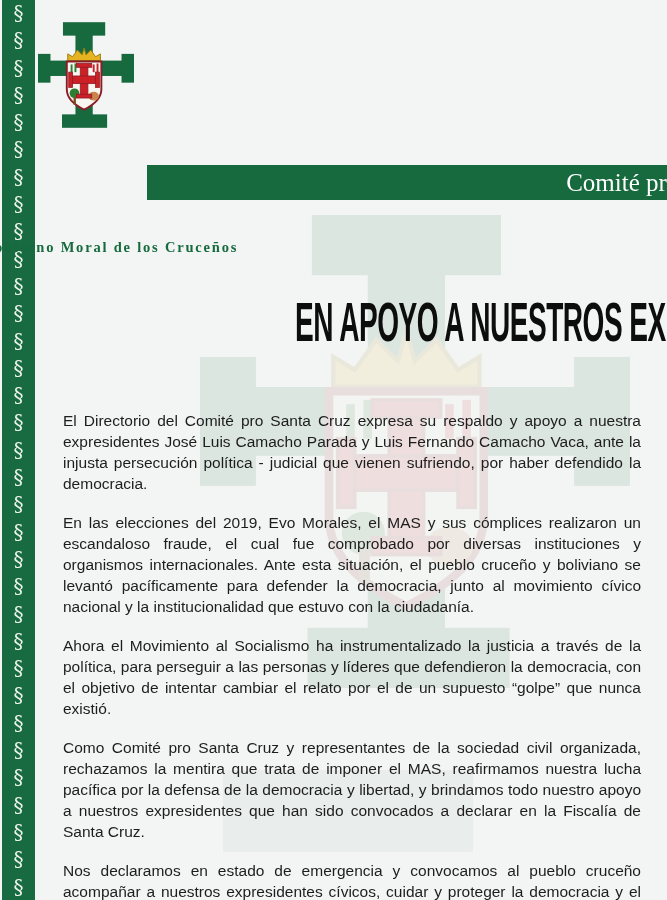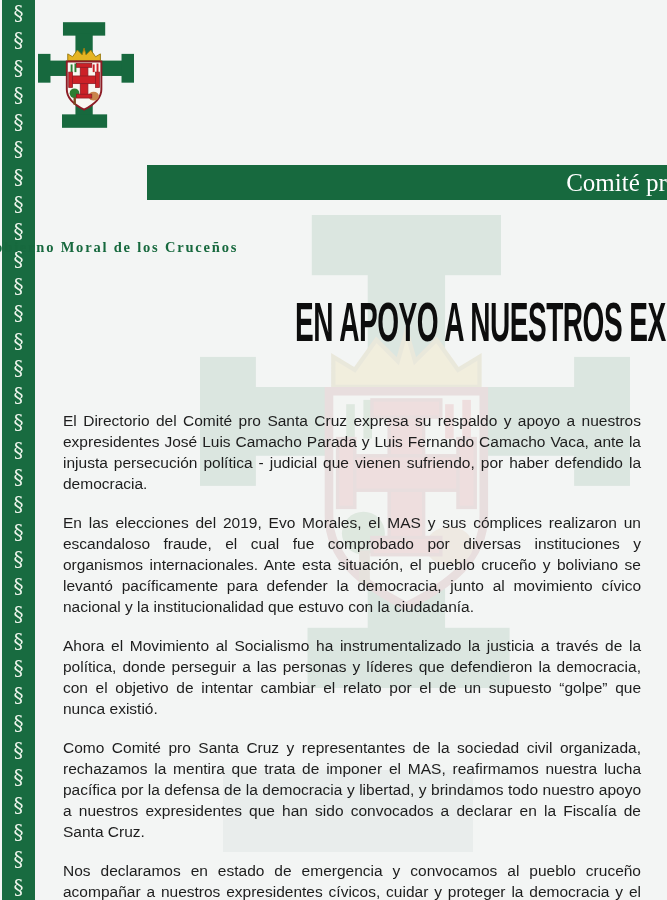--- a/index.html
+++ b/index.html
@@ -124,21 +124,21 @@
     <span class="banner-title">Comité pro Santa Cruz</span>
   </div>
 
   <div class="subtitle z">Gobierno Moral de los Cruceños</div>
 
   <div class="headline z">
     <span>EN APOYO A NUESTROS EXPRESIDENTES</span>
   </div>
 
   <div class="content z">
-    <p>El Directorio del Comité pro Santa Cruz expresa su respaldo y apoyo a nuestros expresidentes José Luis Camacho Parada y Luis Fernando Camacho Vaca, ante la injusta persecución política - judicial que vienen sufriendo, por haber defendido la democracia.</p>
+    <p>El Directorio del Comité pro Santa Cruz expresa su respaldo y apoyo a nuestra expresidentes José Luis Camacho Parada y Luis Fernando Camacho Vaca, ante la injusta persecución política - judicial que vienen sufriendo, por haber defendido la democracia.</p>
     <p>En las elecciones del 2019, Evo Morales, el MAS y sus cómplices realizaron un escandaloso fraude, el cual fue comprobado por diversas instituciones y organismos internacionales. Ante esta situación, el pueblo cruceño y boliviano se levantó pacíficamente para defender la democracia, junto al movimiento cívico nacional y la institucionalidad que estuvo con la ciudadanía.</p>
-    <p>Ahora el Movimiento al Socialismo ha instrumentalizado la justicia a través de la política, donde perseguir a las personas y líderes que defendieron la democracia, con el objetivo de intentar cambiar el relato por el de un supuesto “golpe” que nunca existió.</p>
+    <p>Ahora el Movimiento al Socialismo ha instrumentalizado la justicia a través de la política, para perseguir a las personas y líderes que defendieron la democracia, con el objetivo de intentar cambiar el relato por el de un supuesto “golpe” que nunca existió.</p>
     <p>Como Comité pro Santa Cruz y representantes de la sociedad civil organizada, rechazamos la mentira que trata de imponer el MAS, reafirmamos nuestra lucha pacífica por la defensa de la democracia y libertad, y brindamos todo nuestro apoyo a nuestros expresidentes que han sido convocados a declarar en la Fiscalía de Santa Cruz.</p>
     <p>Nos declaramos en estado de emergencia y convocamos al pueblo cruceño acompañar a nuestros expresidentes cívicos, cuidar y proteger la democracia y el estado de derecho, haciéndonos presentes el día martes 12 de julio a hrs. 9:00 de la mañana en instalaciones de la Fiscalía Departamental, donde Luis Fernando Camacho brindará su declaración judicial por el mal llamado “Caso Golpe I”.</p>
 
   </div>
 
 </div>
 
 </body></html>

